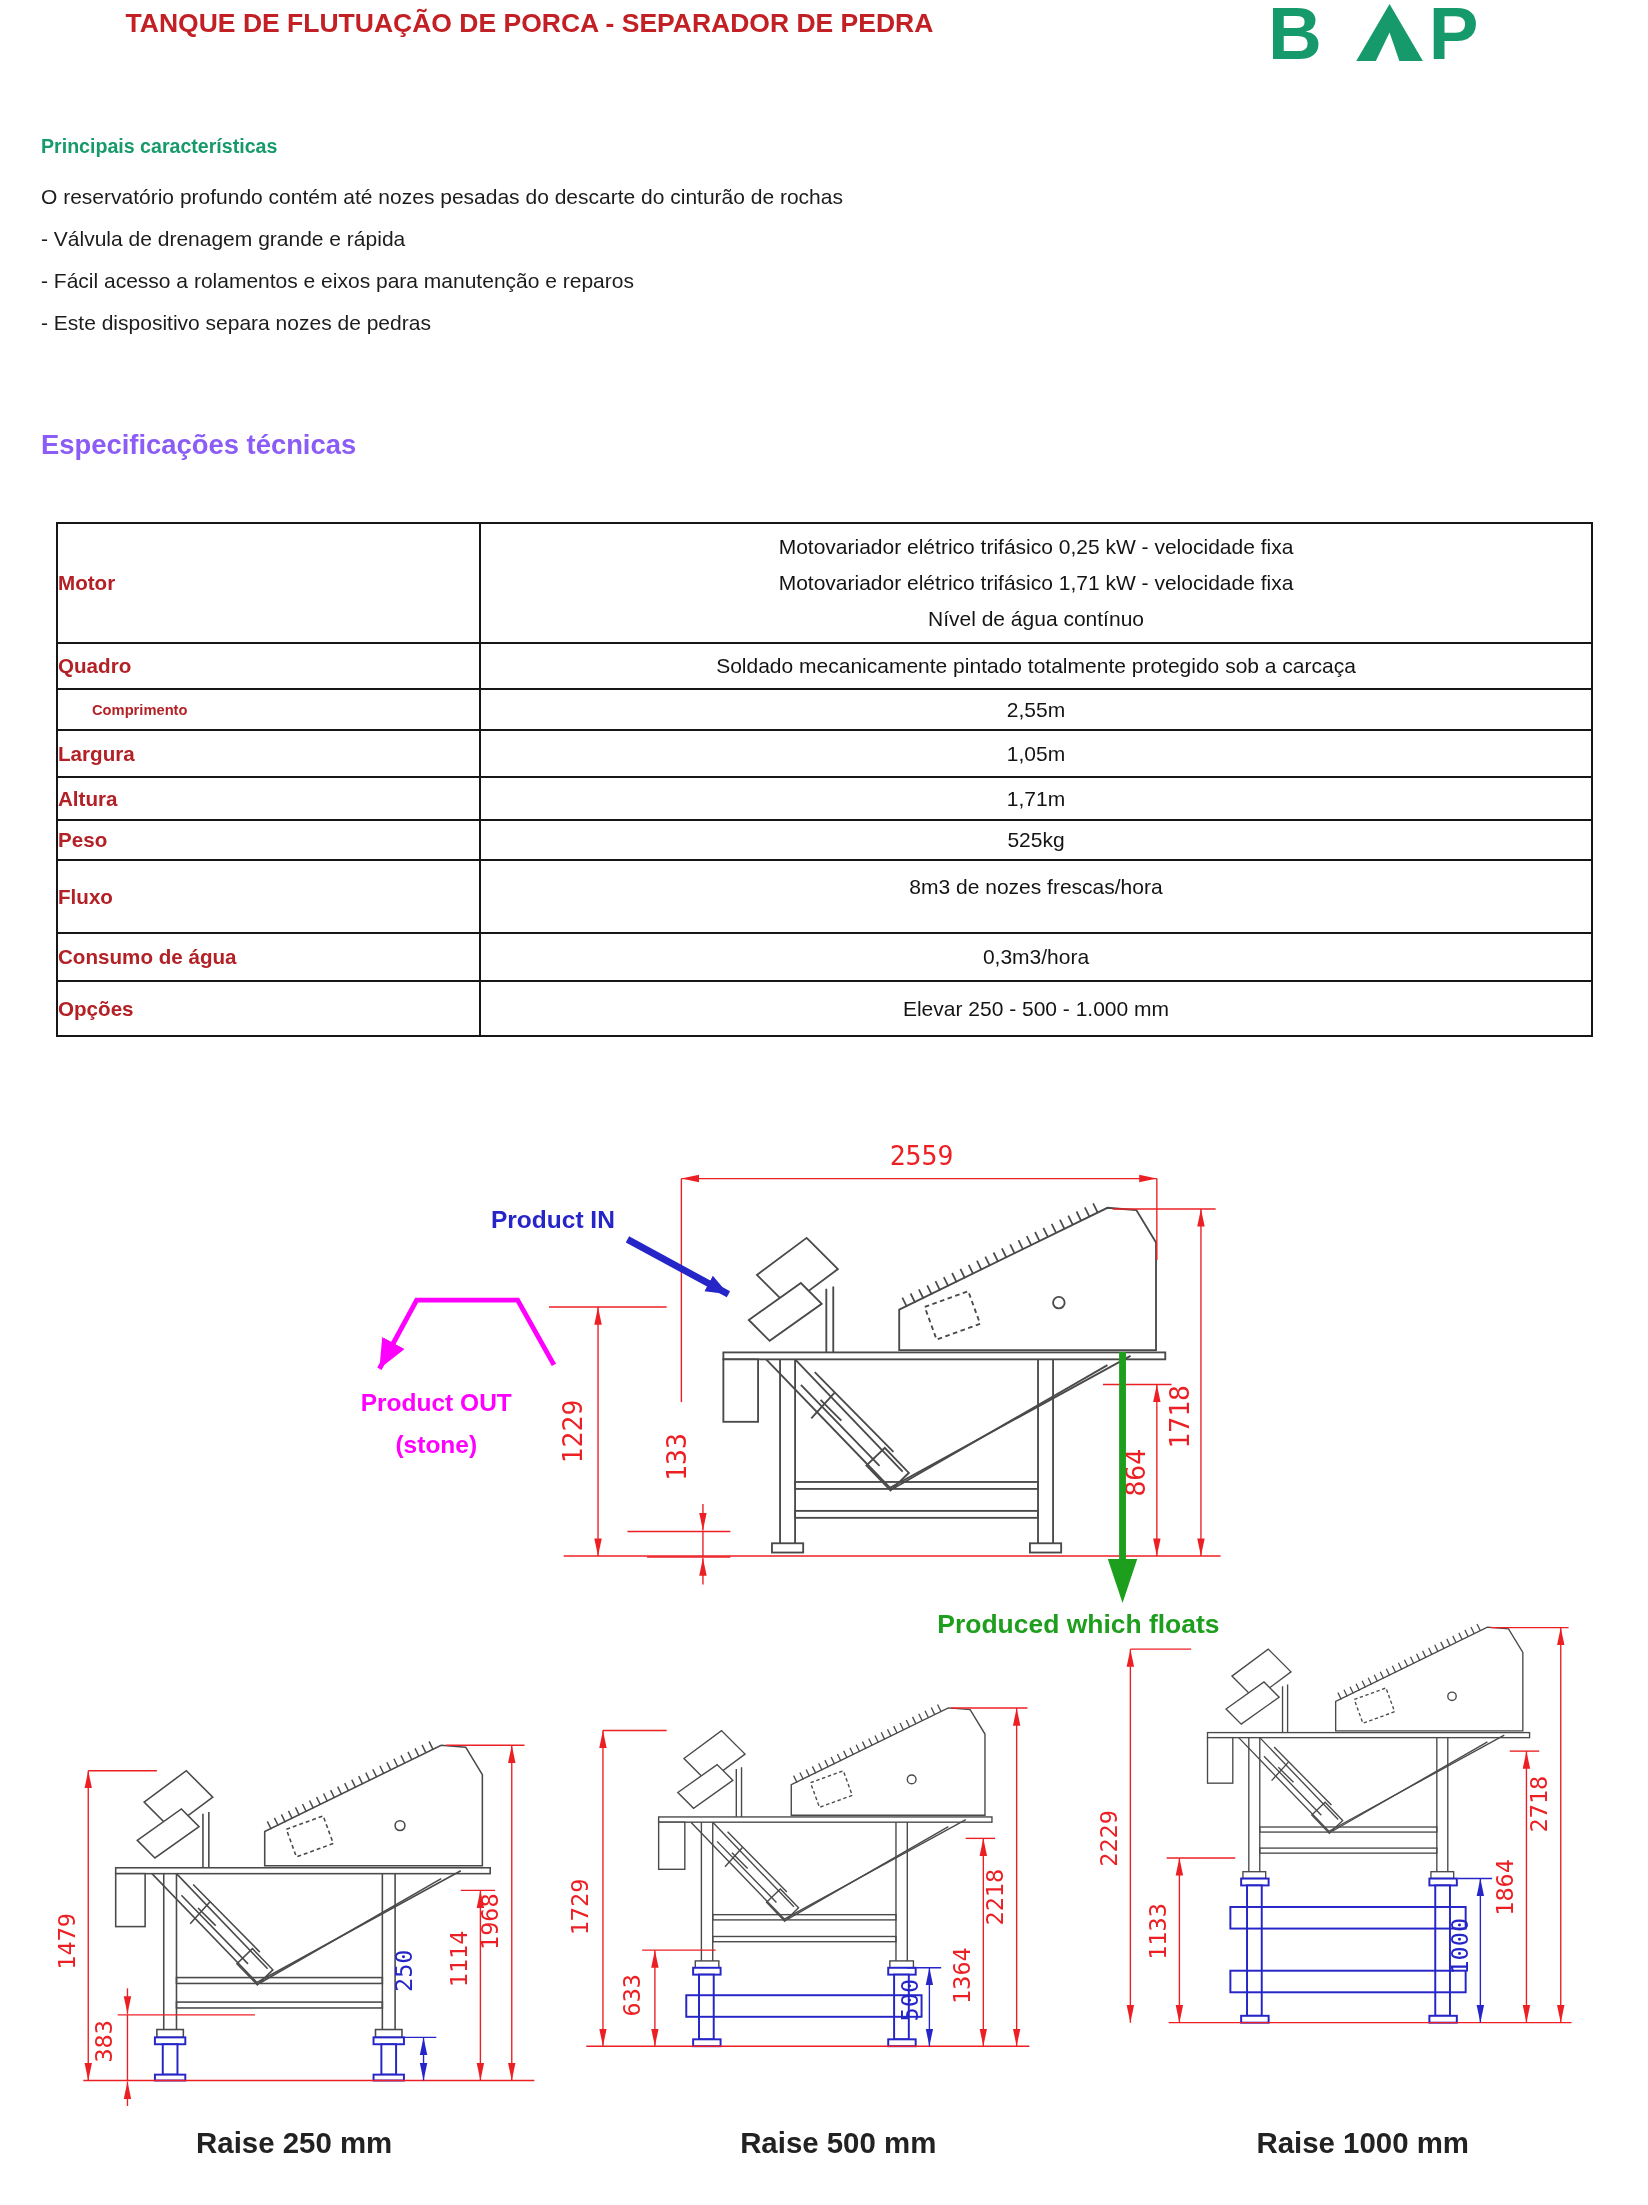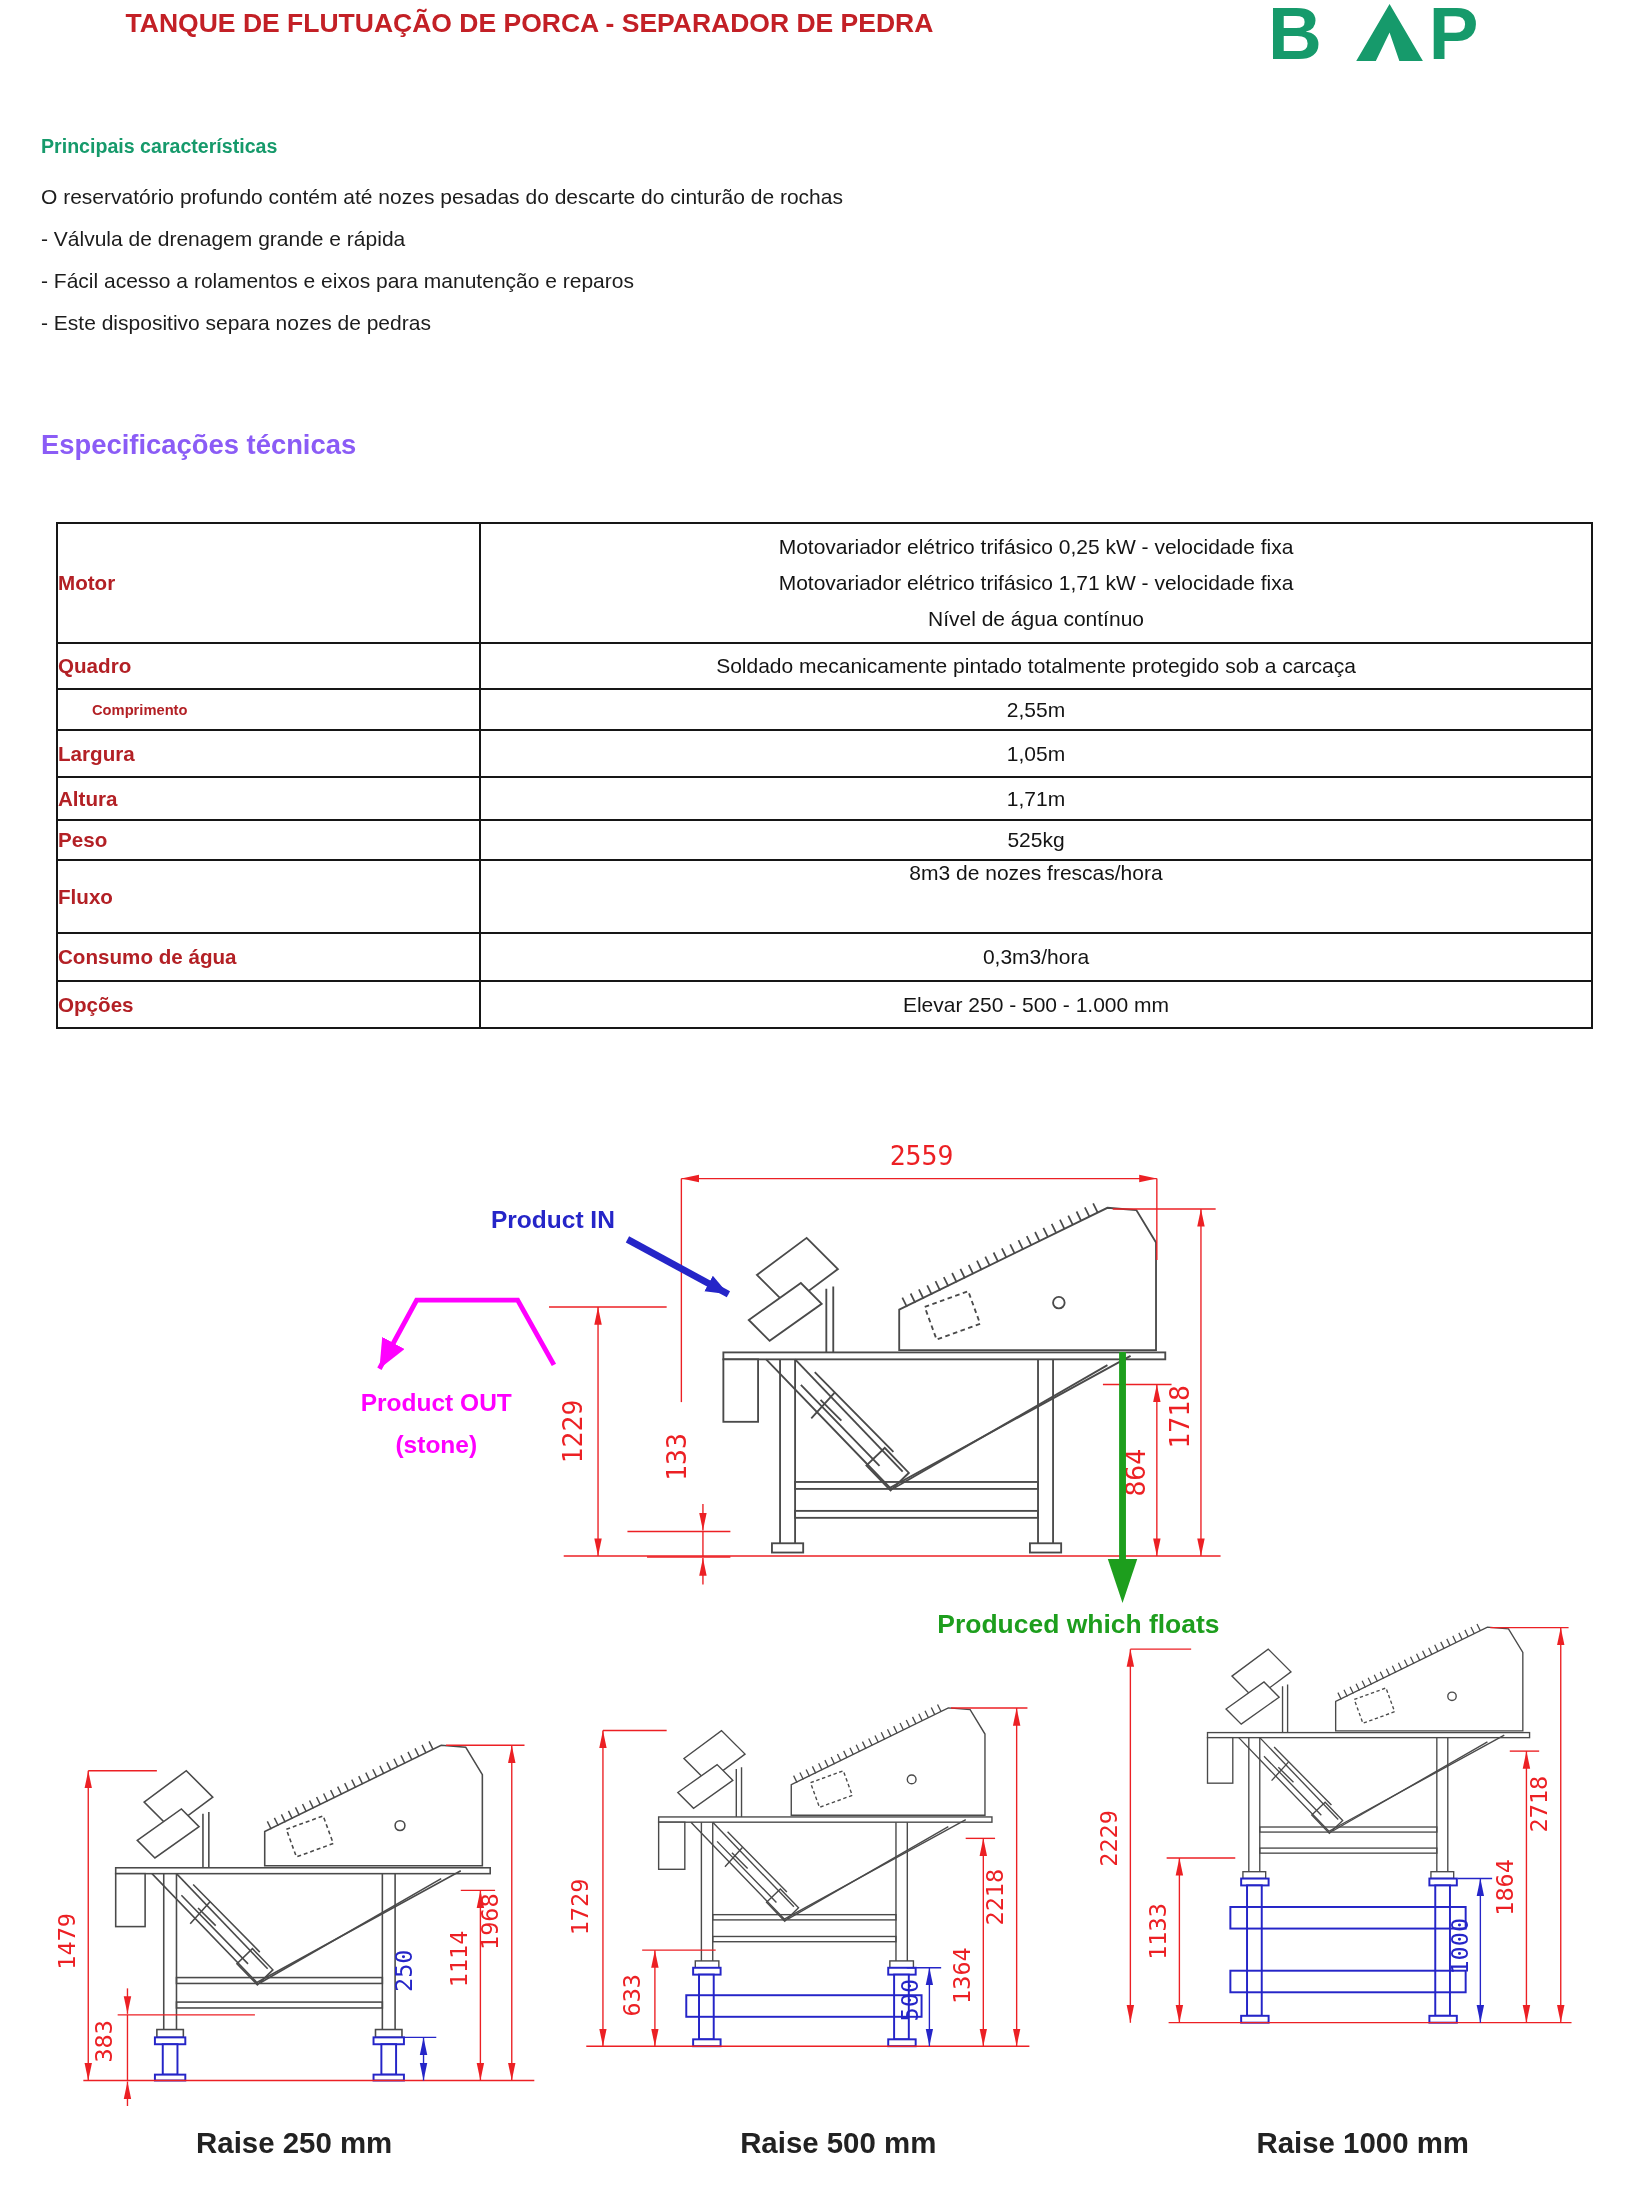--- a/index.html
+++ b/index.html
@@ -11,24 +11,24 @@
   .features{left:41px;top:135px;width:1176px;}
   .feat-head{font-size:19.6px;font-weight:bold;color:#169a6b;margin:0 0 17.6px 0;}
   .feat-line{font-size:21px;color:#1c1c1c;height:42px;line-height:42px;white-space:nowrap;}
   .specs-head{left:41px;top:429px;font-size:27.4px;font-weight:bold;color:#8b5cf6;}
   table.specs{position:absolute;left:56px;top:522px;width:1537px;border-collapse:collapse;}
   table.specs td{border:2.9px solid #161616;padding:0;vertical-align:middle;}
   td.lab{width:387px;padding-left:11.8px;font-weight:bold;color:#b32025;font-size:20.6px;margin-left:23px;}
   td.val{text-align:center;font-size:21px;color:#141414;margin-left:44px;}
   tr.rmotor{height:120px;} tr.rquadro{height:46px;} tr.rcomp{height:41px;}
   tr.rlarg{height:47px;} tr.ralt{height:43px;} tr.rpeso{height:40px;}
-  tr.rflux{height:73px;} tr.rcons{height:48px;} tr.ropc{height:47px;}
+  tr.rflux{height:73px;} tr.rcons{height:48px;} tr.ropc{height:55px;}
   td.lab.small{font-size:14.7px;padding-left:34px;}
   .mline{line-height:36px;}
-  td.val.top{vertical-align:top;padding-top:0;}
+  td.val.top{vertical-align:top;padding-top:14px;}
   svg text{user-select:none;}
   .dimt{font-family:"DejaVu Sans Mono",monospace;font-size:27px;fill:#ec2024;}
   .dimt2{font-family:"DejaVu Sans Mono",monospace;font-size:24px;fill:#ec2024;}
   .dimb{font-family:"DejaVu Sans Mono",monospace;font-size:24px;fill:#2525c8;}
   .anno{font-family:"Liberation Sans",sans-serif;font-weight:bold;}
   .cap{font-family:"Liberation Sans",sans-serif;font-weight:bold;font-size:30px;fill:#222;}
 </style>
 </head>
 <body>
 

